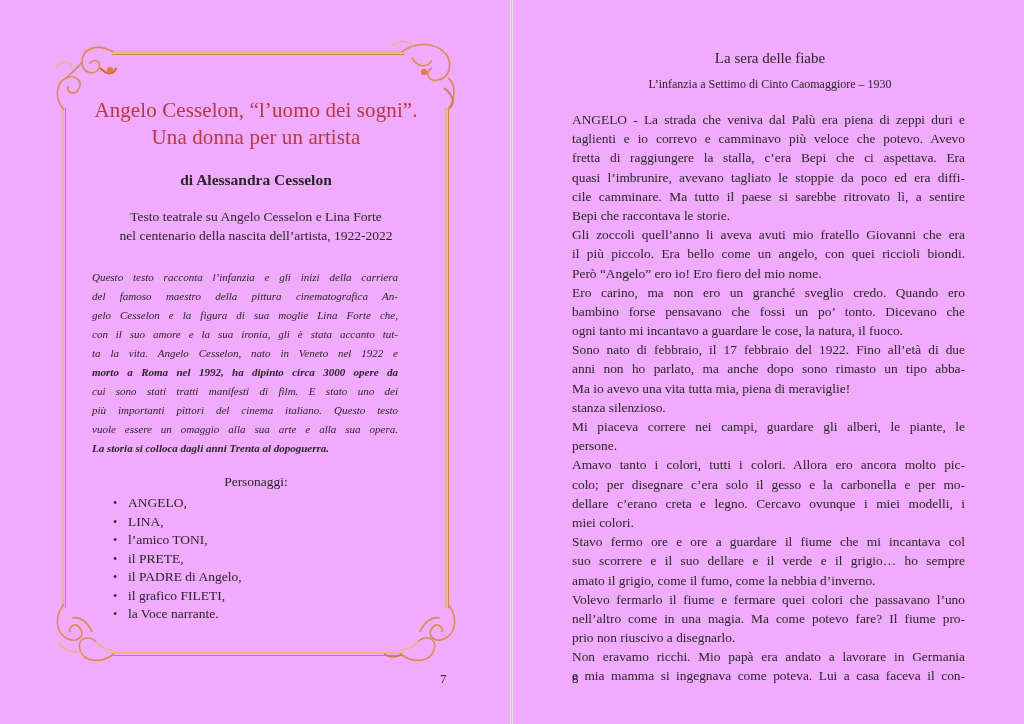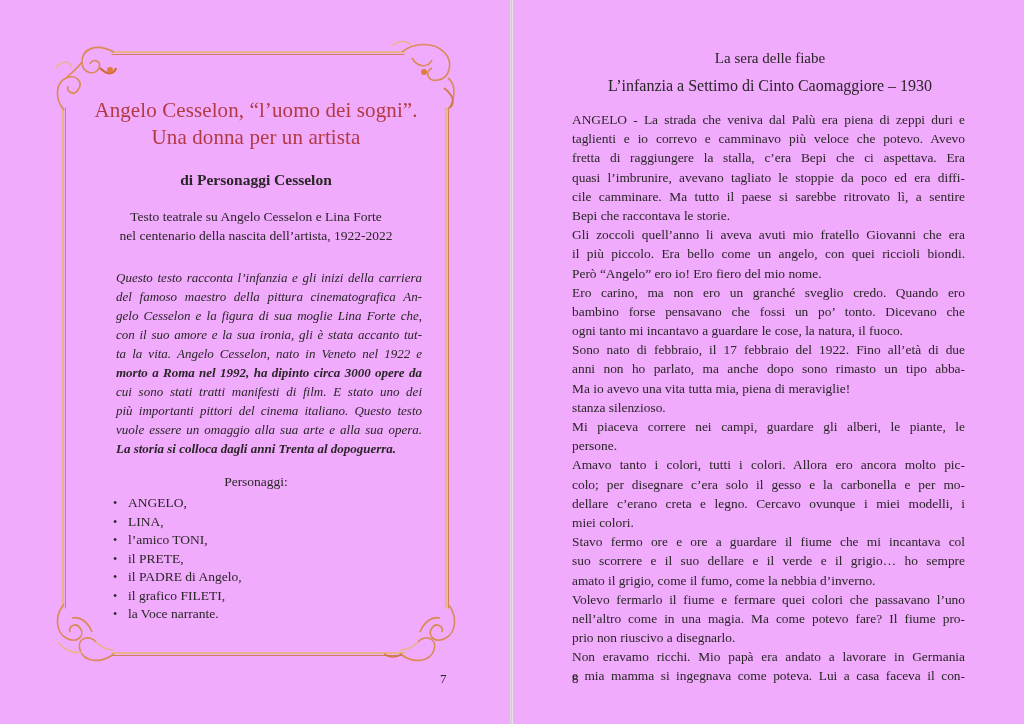--- a/index.html
+++ b/index.html
@@ -67,25 +67,25 @@
       color: #2a2527;
     }
     .subtitle {
       top: 207px;
       font-size: 13.5px;
       line-height: 19px;
       color: #2a2527;
     }
     .abstract {
       position: absolute;
-      left: 116px;
+      left: 92px;
       top: 268px;
       width: 306px;
       font-style: italic;
-      font-size: 13px;
+      font-size: 11px;
       line-height: 19px;
       text-align: justify;
       color: #2a2527;
       hyphens: manual;
     }
     .personaggi-heading {
       position: absolute;
       left: 70px;
       width: 372px;
       top: 474px;
@@ -131,21 +131,21 @@
       text-align: center;
       font-size: 15px;
       color: #2a2527;
     }
     .chapter-subtitle {
       position: absolute;
       left: 560px;
       width: 420px;
       top: 77px;
       text-align: center;
-      font-size: 16px;
+      font-size: 12px;
       color: #2a2527;
     }
     .body-text {
       position: absolute;
       left: 572px;
       top: 110px;
       width: 393px;
       font-size: 13.4px;
       line-height: 19.2px;
       color: #2a2527;
@@ -221,21 +221,21 @@
           <path d="M332 616 C 338 620, 344 620, 350 616" stroke="#cf7a45"></path>
         </g>
       </svg>
     </div>
 
     <div class="left-content title" style="color: rgb(179, 58, 68);">
       <div>Angelo Cesselon, “l’uomo dei sogni”.</div>
       <div>Una donna per un artista</div>
     </div>
 
-    <div class="left-content author">di Personaggi Cesselon</div>
+    <div class="left-content author">di Alessandra Cesselon</div>
 
     <div class="left-content subtitle">
       <div>Testo teatrale su Angelo Cesselon e Lina Forte</div>
       <div>nel centenario della nascita dell’artista, 1922-2022</div>
     </div>
 
     <div class="abstract" id="abstract">
         <span class="line" style="display: block; white-space: nowrap; text-align: justify; text-align-last: justify;">Questo testo racconta l’infanzia e gli inizi della carriera</span>
         <span class="line" style="display: block; white-space: nowrap; text-align: justify; text-align-last: justify;">del famoso maestro della pittura cinematografica An-</span>
         <span class="line" style="display: block; white-space: nowrap; text-align: justify; text-align-last: justify;">gelo Cesselon e la figura di sua moglie Lina Forte che,</span>

